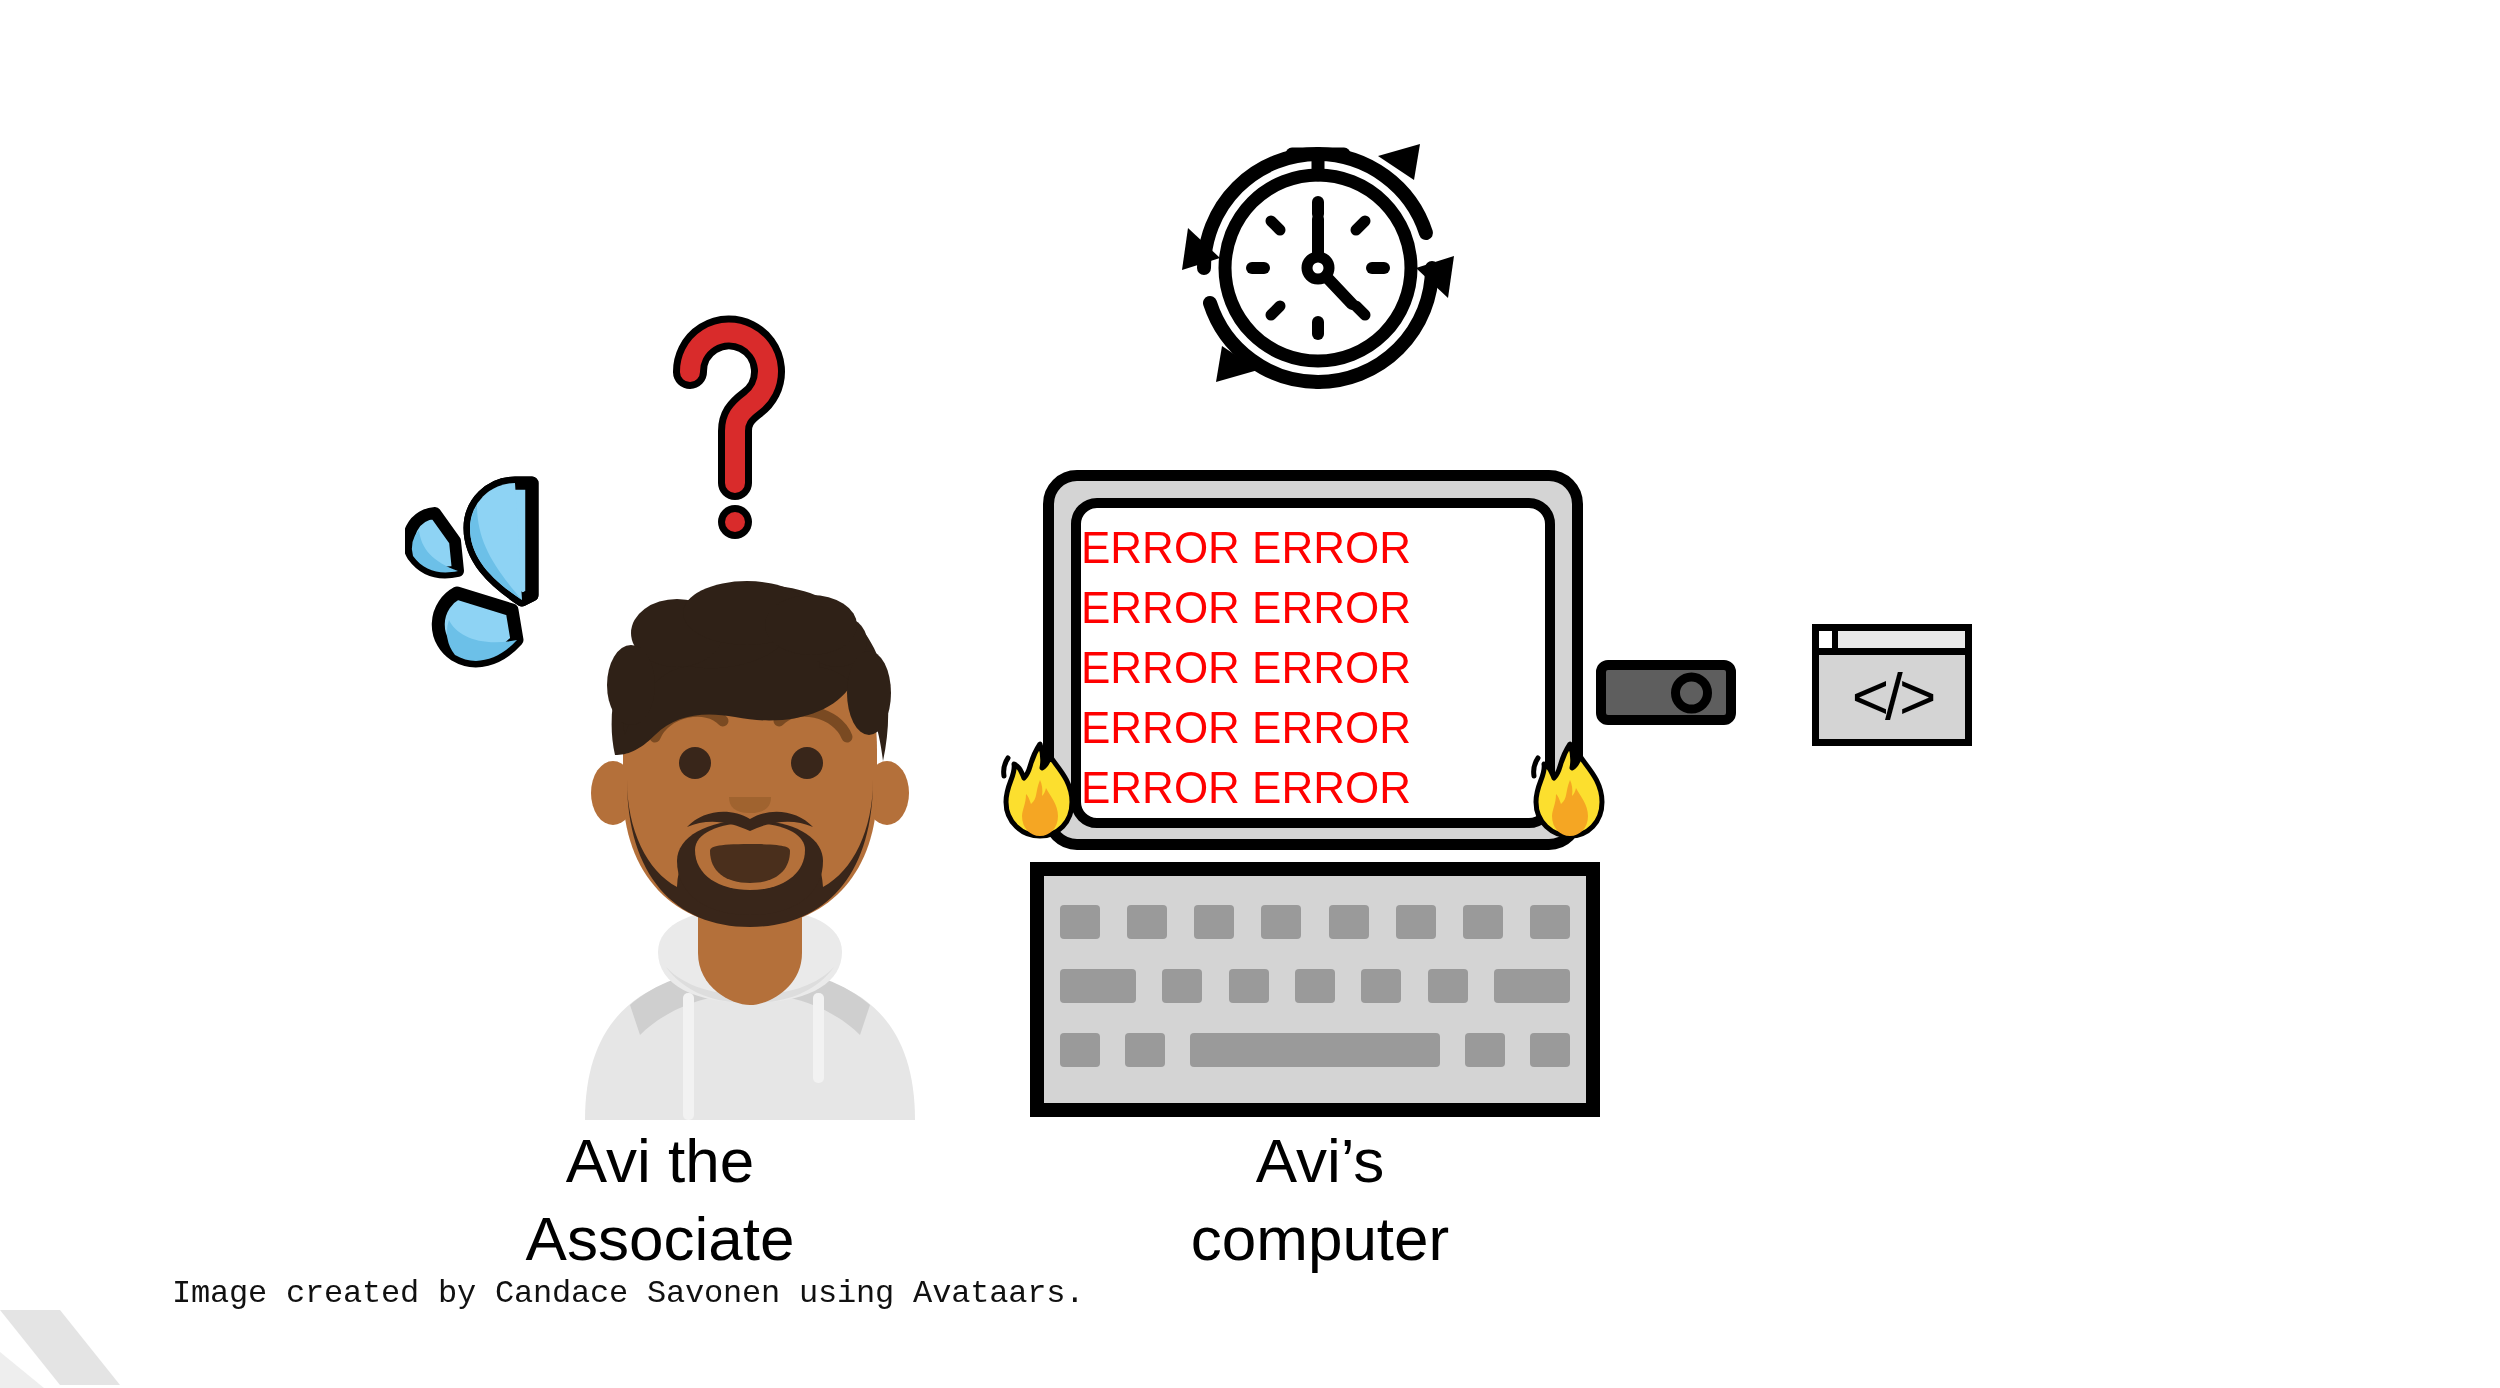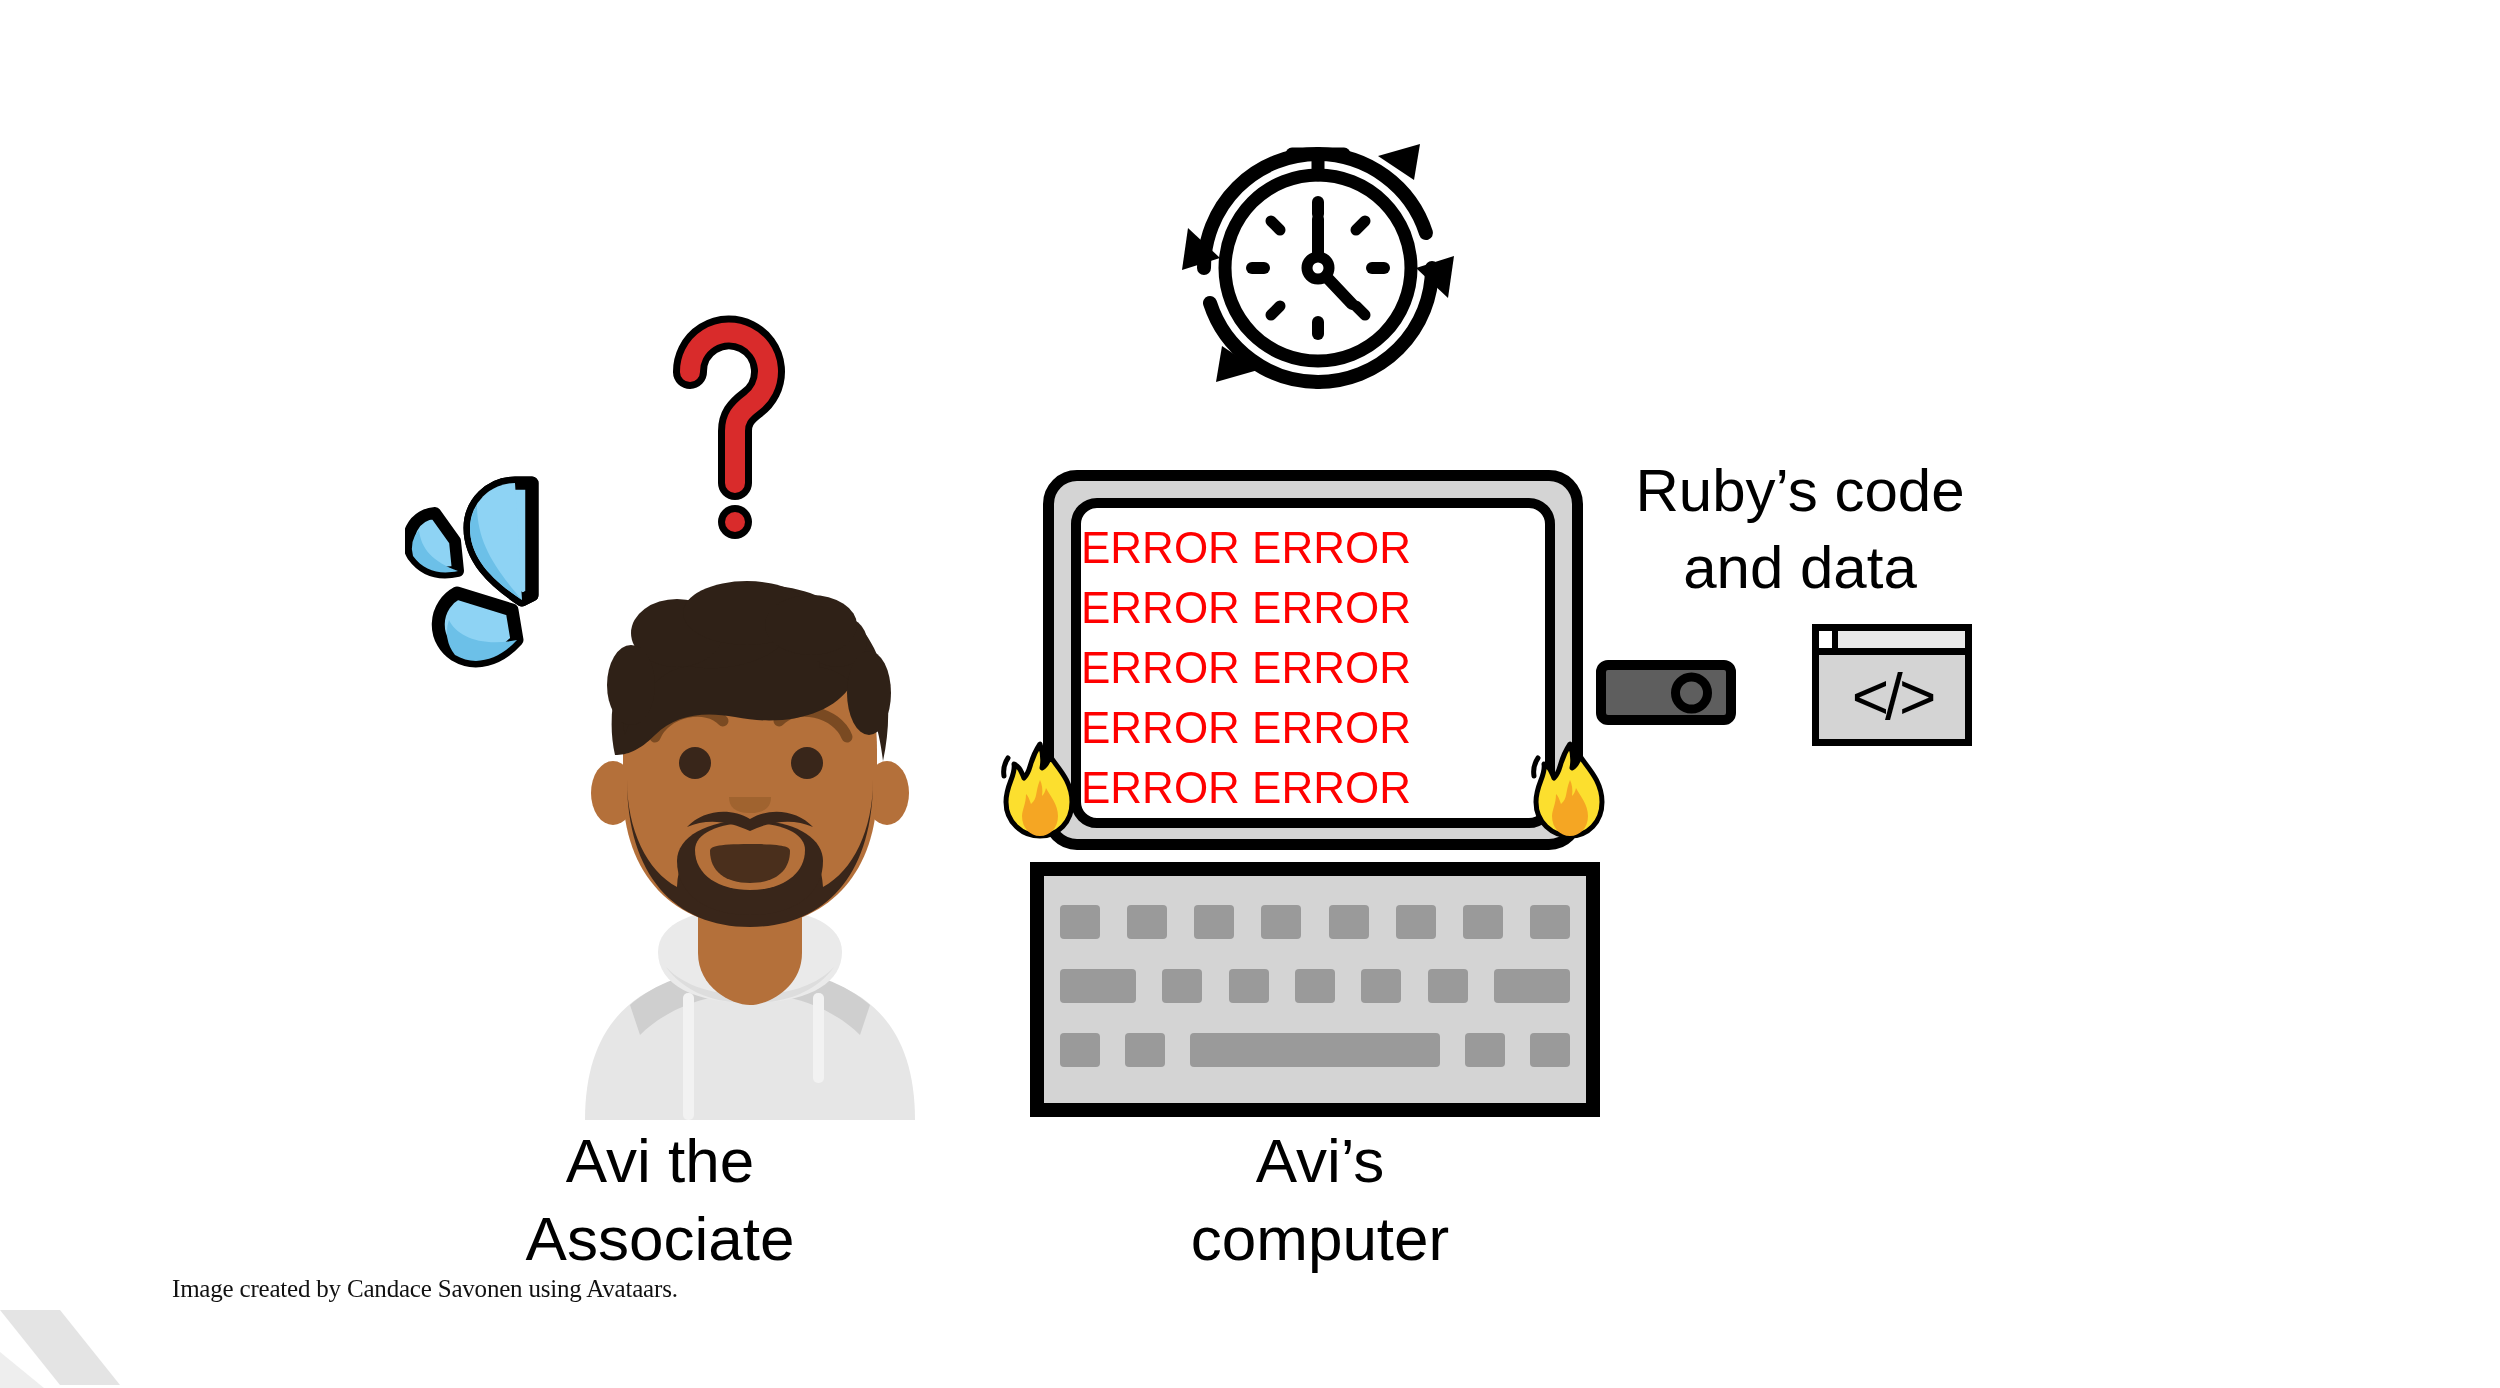--- a/index.html
+++ b/index.html
@@ -27,23 +27,23 @@
     left: 0px;
     top: 1290px;
     width: 160px;
     height: 98px;
   }
 
   
   #credit {
     left: 172px;
     top: 1275px;
-    font-size: 25px;
+    font-size: 32px;
     color: #111111;
-    font-family: Liberation Serif, serif;
+    font-family: Liberation Mono, monospace;
     letter-spacing: -0.2px;
     white-space: nowrap;
   }
 
   
   .caption {
     font-family: "Liberation Sans", sans-serif;
     font-size: 62px;
     line-height: 78px;
     color: #000000;
@@ -408,22 +408,20 @@
              C60 96 74 82 74 62 C74 40 58 26 52 16 C50 22 48 26 44 28 C46 18 44 10 42 4 Z" fill="#fcdf2e" stroke="#000000" stroke-width="5" stroke-linejoin="round"></path>
     <path d="M42 40 C37 52 40 58 33 64 C31 58 30 56 28 54 C28 64 24 70 24 76 C24 88 32 96 42 96
              C52 96 60 88 60 76 C60 64 52 56 48 48 C47 52 46 54 44 56 C45 50 44 44 42 40 Z" fill="#f5a623"></path>
     <path d="M10 18 C6 24 5 30 6 36" fill="none" stroke="#000000" stroke-width="5" stroke-linecap="round"></path>
   </svg>
 
   <div class="abs" id="usb">
     <div id="usb-hole"></div>
   </div>
 
-  <div class="abs" id="ruby-label">Ruby’s code
-and data</div>
 
   <div class="abs" id="code-window">
     <div id="code-titlebar">
       <div id="code-titlebar-box"></div>
       <div id="code-titlebar-strip"></div>
     </div>
     <div id="code-glyph">&lt;/&gt;</div>
   </div>
 
   <div class="abs caption" id="caption-computer">Avi’s

